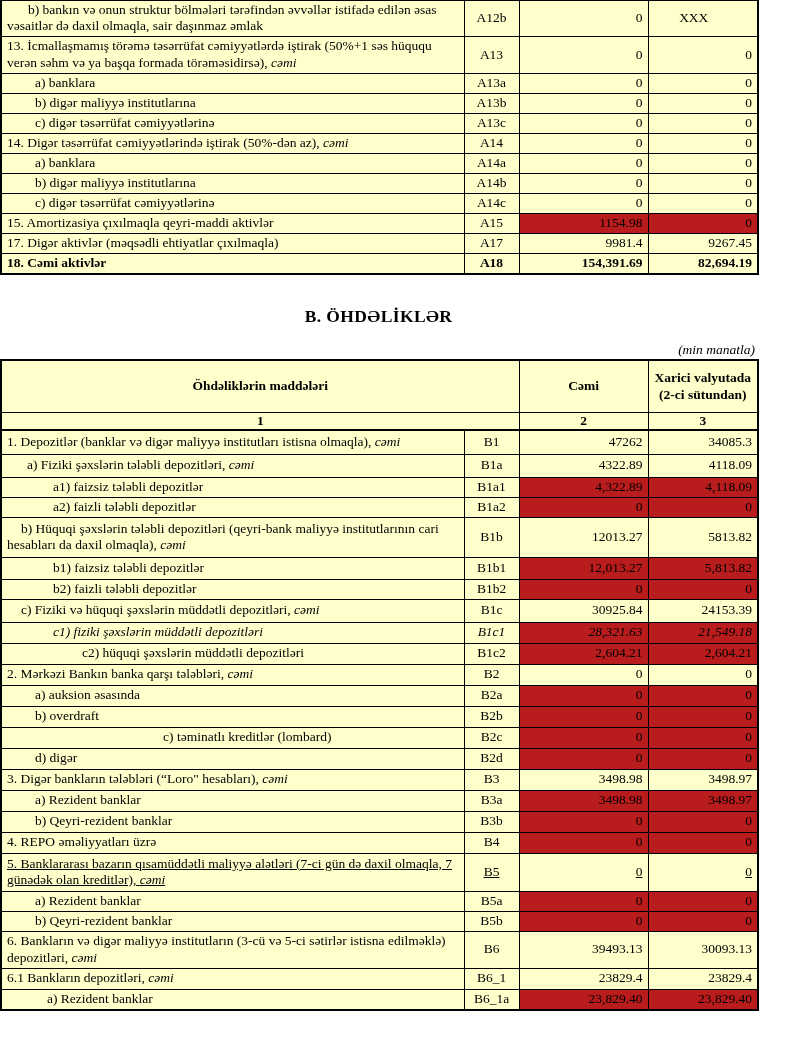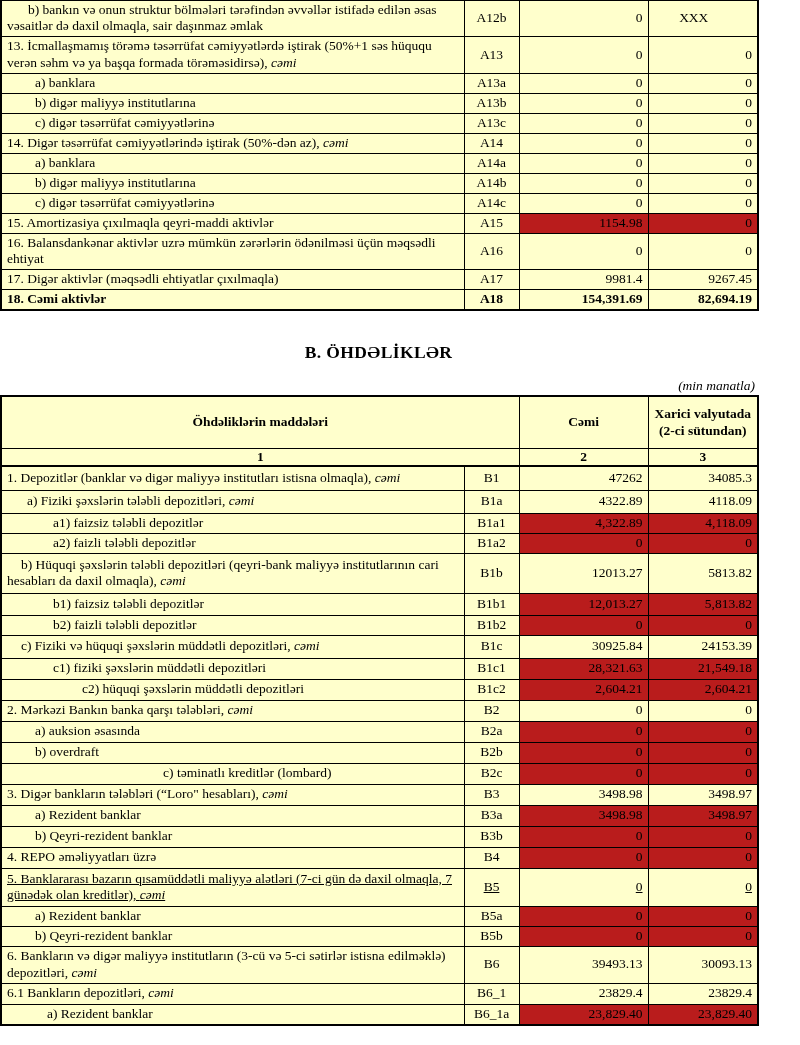--- a/index.html
+++ b/index.html
@@ -89,26 +89,20 @@
           <td class="code">A14c</td>
           <td class="num">0</td>
           <td class="num">0</td>
         </tr>
         <tr style="height: 20px;">
           <td class="label" style="text-indent: 0px;"><span>15. Amortizasiya çıxılmaqla qeyri-maddi aktivlər</span></td>
           <td class="code">A15</td>
           <td class="num wbg">1154.98</td>
           <td class="num wbg">0</td>
         </tr>
-        <tr style="height: 36px;">
-          <td class="label" style="text-indent: 0px;"><span>16. Balansdankənar aktivlər uzrə mümkün zərərlərin ödənilməsi üçün məqsədli ehtiyat</span></td>
-          <td class="code">A16</td>
-          <td class="num">0</td>
-          <td class="num">0</td>
-        </tr>
         <tr style="height: 20px;">
           <td class="label" style="text-indent: 0px;"><span>17. Digər aktivlər (məqsədli ehtiyatlar çıxılmaqla)</span></td>
           <td class="code">A17</td>
           <td class="num">9981.4</td>
           <td class="num">9267.45</td>
         </tr>
         <tr class="boldrow" style="height: 21px;">
           <td class="label" style="text-indent: 0px; margin-top: 40px;"><span>18. Cəmi aktivlər</span></td>
           <td class="code">A18</td>
           <td class="num">154,391.69</td>
@@ -180,21 +174,21 @@
           <td class="code">B1b2</td>
           <td class="num wbg">0</td>
           <td class="num wbg">0</td>
         </tr>
         <tr style="height: 23px;">
           <td class="label" style="text-indent: 14px;"><span>c) Fiziki və hüquqi şəxslərin müddətli depozitləri, </span><span class="it">cəmi</span></td>
           <td class="code">B1c</td>
           <td class="num">30925.84</td>
           <td class="num">24153.39</td>
         </tr>
-        <tr style="height: 21px;">
+        <tr style="height: 21px; font-style: italic;">
           <td class="label" style="text-indent: 46px;"><span>c1) fiziki şəxslərin müddətli depozitləri</span></td>
           <td class="code">B1c1</td>
           <td class="num wbg">28,321.63</td>
           <td class="num wbg">21,549.18</td>
         </tr>
         <tr style="height: 21px;">
           <td class="label" style="text-indent: 46px; padding-left: 34px;"><span>c2) hüquqi şəxslərin müddətli depozitləri</span></td>
           <td class="code">B1c2</td>
           <td class="num wbg">2,604.21</td>
           <td class="num wbg">2,604.21</td>
@@ -213,20 +207,26 @@
         </tr>
         <tr style="height: 21px;">
           <td class="label" style="text-indent: 28px;"><span>b) overdraft</span></td>
           <td class="code">B2b</td>
           <td class="num wbg">0</td>
           <td class="num wbg">0</td>
         </tr>
         <tr style="height: 21px;">
           <td class="label" style="text-indent: 28px; text-align: center;"><span>c) təminatlı kreditlər (lombard)</span></td>
           <td class="code">B2c</td>
+          <td class="num wbg">0</td>
+          <td class="num wbg">0</td>
+        </tr>
+        <tr style="height: 21px;">
+          <td class="label" style="text-indent: 28px;"><span>d) digər</span></td>
+          <td class="code">B2d</td>
           <td class="num wbg">0</td>
           <td class="num wbg">0</td>
         </tr>
         <tr style="height: 21px;">
           <td class="label" style="text-indent: 0px;"><span>3. Digər bankların tələbləri (“Loro" hesabları), </span><span class="it">cəmi</span></td>
           <td class="code">B3</td>
           <td class="num">3498.98</td>
           <td class="num">3498.97</td>
         </tr>
         <tr style="height: 21px;">

